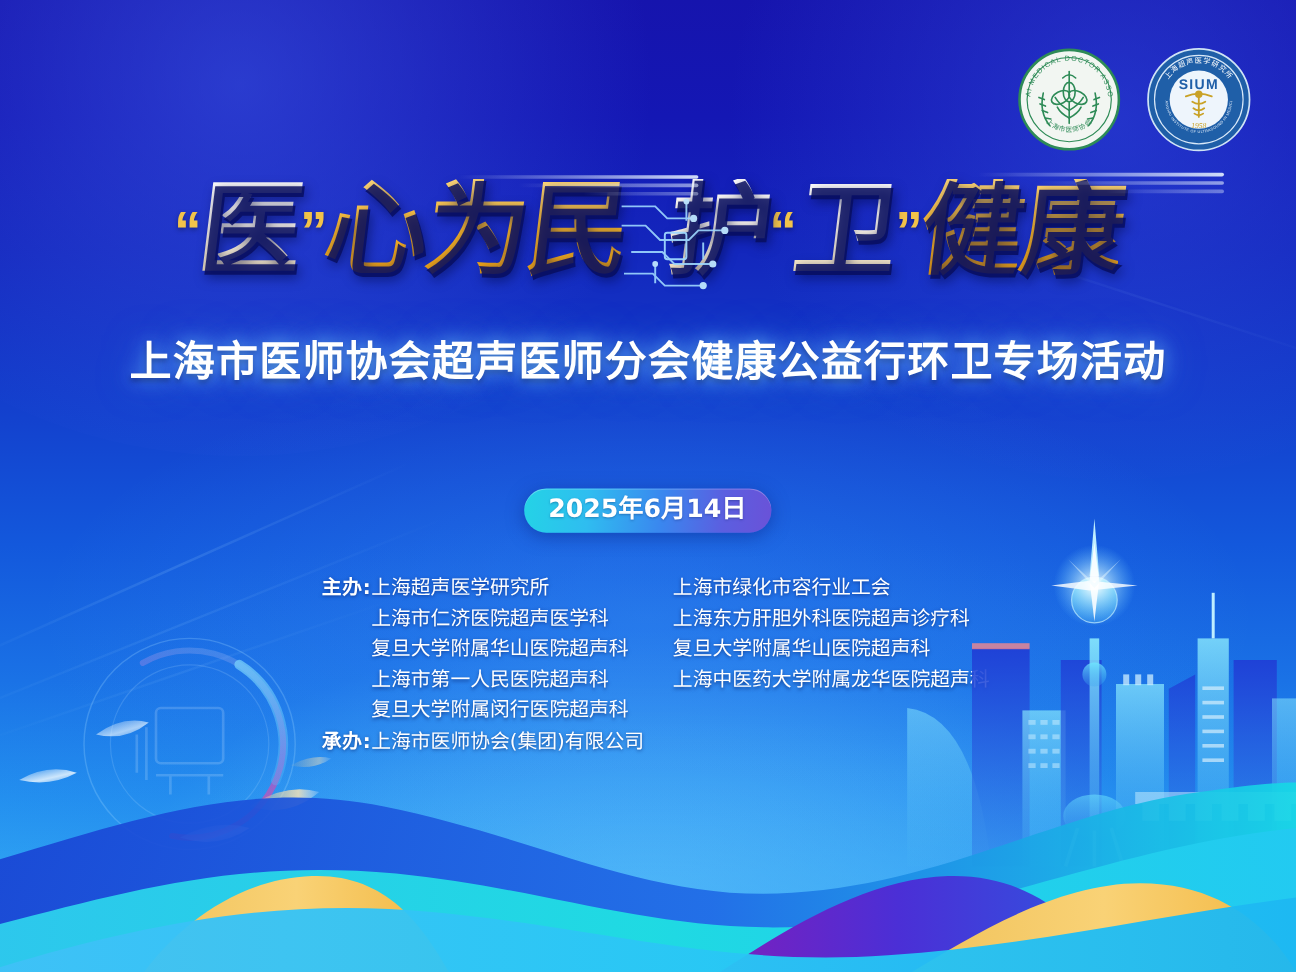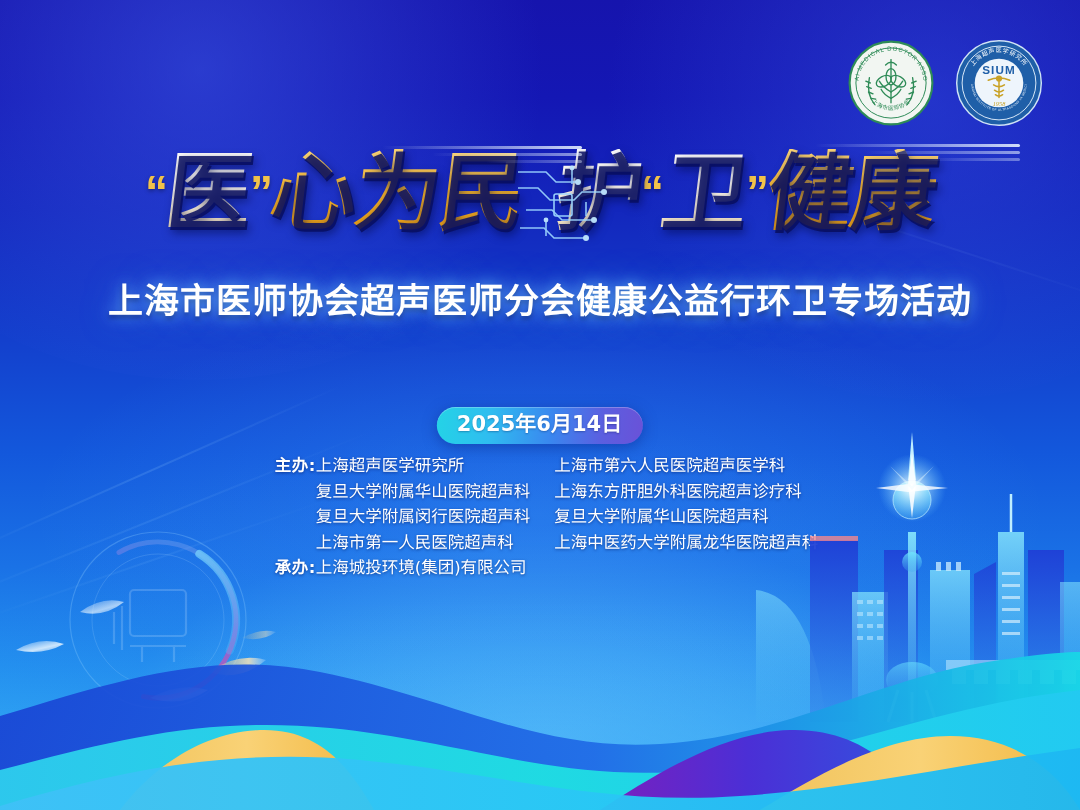--- a/index.html
+++ b/index.html
@@ -87,21 +87,21 @@
     margin-top:30px;
   }
   .badge-seg {
     font-family:"DejaVu Sans","Liberation Sans",sans-serif;
     font-size:21px; font-weight:700; color:#ffffff; padding:0 16px; white-space:nowrap;
     text-shadow:0 1px 2px rgba(0,30,90,.35);
   }
   .badge-sep { width:1px; height:0; }
 
   
-  .orgs { position:absolute; top:452px; left:0; width:1080px; display:flex; justify-content:center; }
+  .orgs { position:absolute; top:476px; left:0; width:1080px; display:flex; justify-content:center; }
   .org-cols { display:flex; gap:22px; }
   .org-col { display:flex; flex-direction:column; }
   .org-line { display:flex; align-items:baseline; height:25.5px;
     font-family:"DejaVu Sans","Liberation Sans",sans-serif;
     font-size:16.5px; color:#ffffff; white-space:nowrap;
     text-shadow:0 1px 3px rgba(4,20,90,.6); }
   .org-lab { font-weight:700; min-width:54px; text-align:right; letter-spacing:.5px; }
   .org-lab.empty { color:transparent; }
   .org-val { font-weight:400; }
   .col-left .org-line { justify-content:flex-start; }
@@ -258,39 +258,43 @@
 
   <div class="orgs">
     <div class="org-cols">
       <div class="org-col col-left">
         <div class="org-line">
           <span class="org-lab">主办:</span>
           <span class="org-val">上海超声医学研究所</span>
         </div>
         <div class="org-line">
           <span class="org-lab empty"></span>
+          <span class="org-val">上海市仁济医院超声医学科</span>
+        </div>
+        <div class="org-line">
+          <span class="org-lab empty"></span>
           <span class="org-val">复旦大学附属华山医院超声科</span>
+        </div>
+        <div class="org-line">
+          <span class="org-lab empty"></span>
+          <span class="org-val">上海市第一人民医院超声科</span>
         </div>
         <div class="org-line">
           <span class="org-lab empty"></span>
           <span class="org-val">复旦大学附属闵行医院超声科</span>
         </div>
         <div class="org-line">
-          <span class="org-lab empty"></span>
-          <span class="org-val">上海市第一人民医院超声科</span>
-        </div>
-        <div class="org-line">
           <span class="org-lab">承办:</span>
-          <span class="org-val">上海城投环境(集团)有限公司</span>
+          <span class="org-val">上海市医师协会(集团)有限公司</span>
         </div>
       </div>
 
       <div class="org-col col-right">
         <div class="org-line">
-          <span class="org-val">上海市第六人民医院超声医学科</span>
+          <span class="org-val">上海市绿化市容行业工会</span>
         </div>
         <div class="org-line">
           <span class="org-val">上海东方肝胆外科医院超声诊疗科</span>
         </div>
         <div class="org-line">
           <span class="org-val">复旦大学附属华山医院超声科</span>
         </div>
         <div class="org-line">
           <span class="org-val">上海中医药大学附属龙华医院超声科</span>
         </div>

